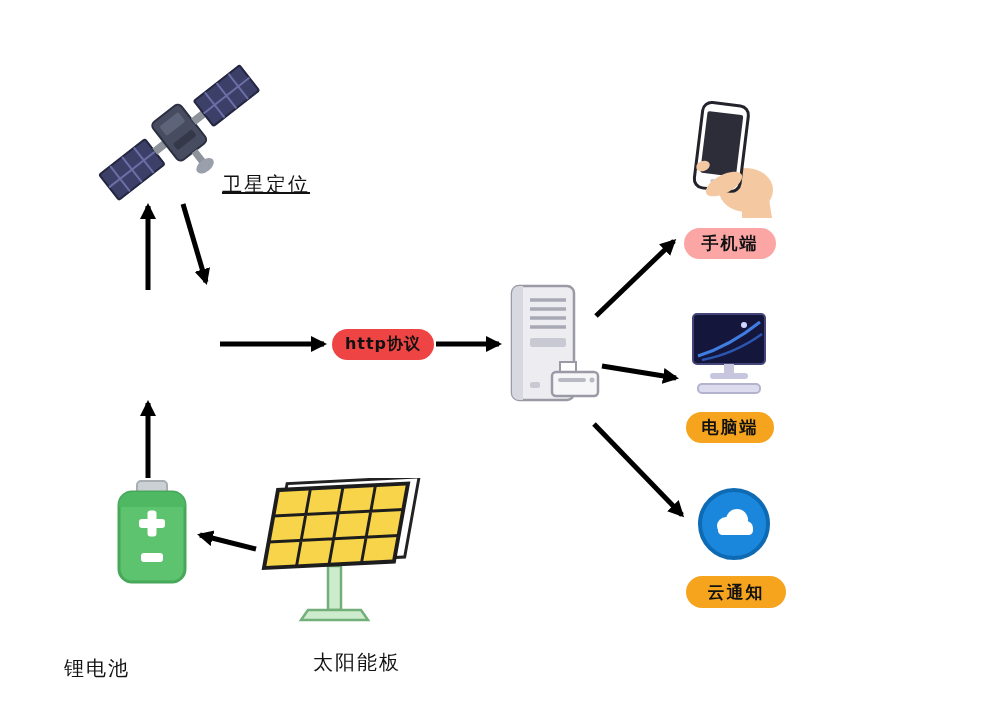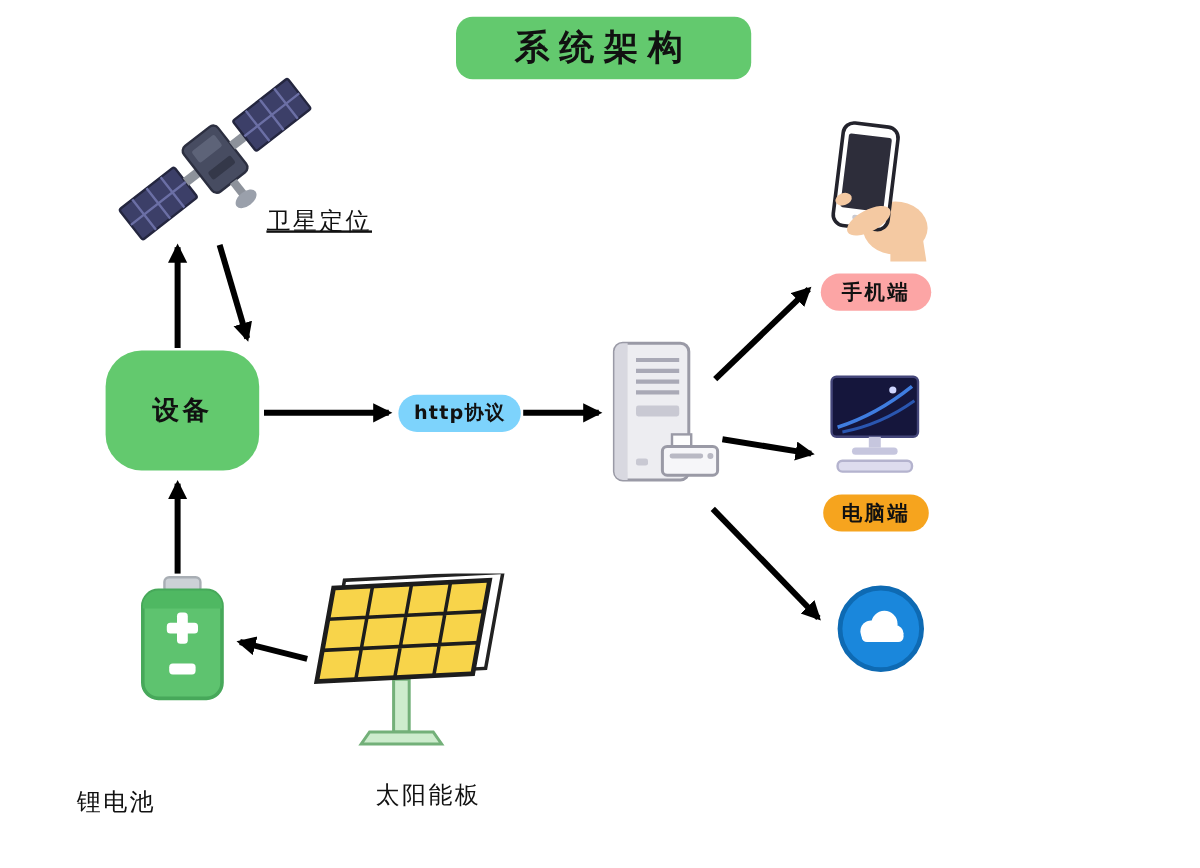--- a/index.html
+++ b/index.html
@@ -18,21 +18,21 @@
   .device-box{
     left:88px;top:292px;width:128px;height:100px;background:#63c96e;border-radius:30px;
     display:flex;align-items:center;justify-content:center;
     font-size:22px;font-weight:800;letter-spacing:3px;color:#111;
   }
   
   .pill{
     display:flex;align-items:center;justify-content:center;border-radius:16px;
     font-weight:800;color:#111;letter-spacing:2px;
   }
-  .http-pill{left:332px;top:329px;width:102px;height:31px;background:#7dd3fc;font-size:16px;letter-spacing:1px;}
+  .http-pill{left:332px;top:329px;width:102px;height:31px;background:#ef4444;font-size:16px;letter-spacing:1px;}
   .server-pill{left:506px;top:412px;width:96px;height:32px;background:#63c96e;font-size:17px;}
   .phone-pill{left:684px;top:228px;width:92px;height:31px;background:#fca5a5;font-size:17px;}
   .pc-pill{left:686px;top:412px;width:88px;height:31px;background:#f6a41e;font-size:17px;}
   .cloud-pill{left:686px;top:576px;width:100px;height:32px;background:#f6a41e;font-size:17px;}
   
   .plain-label{font-size:20px;font-weight:500;color:#111;letter-spacing:2px;}
   .satellite-label{left:222px;top:171px;text-decoration:underline;}
   .battery-label{left:64px;top:612px;margin-top:43px;}
   .solar-label{left:286px;top:649px;margin-left:27px;}
   
@@ -63,42 +63,40 @@
     <line x1="183" y1="204" x2="206" y2="282" marker-end="url(#ah)"></line>
     <line x1="220" y1="344" x2="324" y2="344" marker-end="url(#ah)"></line>
     <line x1="436" y1="344" x2="499" y2="344" marker-end="url(#ah)"></line>
     <line x1="596" y1="316" x2="674" y2="241" marker-end="url(#ah)"></line>
     <line x1="602" y1="366" x2="676" y2="378" marker-end="url(#ah)"></line>
     <line x1="594" y1="424" x2="682" y2="515" marker-end="url(#ah)"></line>
     <line x1="256" y1="549" x2="200" y2="535" marker-end="url(#ah)"></line>
     <line x1="148" y1="478" x2="148" y2="403" marker-end="url(#ah)"></line>
   </svg>
 
-  <div class="abs title-box">系统架构</div>
 
   <div class="abs icon satellite-icon-pos">
     <svg viewBox="0 0 185 155" width="185" height="155">
       <g transform="rotate(-38 92 80)">
         <rect x="2" y="64" width="58" height="32" rx="2" fill="#3c3f68" stroke="#24263f" stroke-width="2"></rect>
         <path d="M16 64 V96 M31 64 V96 M46 64 V96 M2 80 H60" stroke="#6b6fa5" stroke-width="2" fill="none"></path>
         <rect x="60" y="76" width="13" height="8" fill="#8d929b"></rect>
         <rect x="73" y="56" width="36" height="48" rx="5" fill="#474c61" stroke="#2c2f40" stroke-width="2"></rect>
         <rect x="79" y="63" width="24" height="12" rx="2" fill="#5d6378"></rect>
         <rect x="79" y="85" width="24" height="8" rx="2" fill="#343849"></rect>
         <rect x="109" y="76" width="13" height="8" fill="#8d929b"></rect>
         <rect x="122" y="64" width="58" height="32" rx="2" fill="#3c3f68" stroke="#24263f" stroke-width="2"></rect>
         <path d="M136 64 V96 M151 64 V96 M166 64 V96 M122 80 H180" stroke="#6b6fa5" stroke-width="2" fill="none"></path>
         <rect x="88" y="104" width="7" height="14" fill="#8d929b"></rect>
         <ellipse cx="91" cy="122" rx="10" ry="6" fill="#9aa0ab"></ellipse>
       </g>
     </svg>
   </div>
   <div class="abs plain-label satellite-label">卫星定位</div>
 
-  <div class="abs device-box">设备</div>
 
   <div class="abs pill http-pill">http协议</div>
 
   <div class="abs icon server-icon-pos">
     <svg viewBox="0 0 100 125" width="100" height="125">
       <rect x="8" y="4" width="62" height="114" rx="7" fill="#ededf1" stroke="#9a9aa6" stroke-width="2.5"></rect>
       <path d="M8 11 a7 7 0 0 1 7 -7 h4 v114 h-4 a7 7 0 0 1 -7 -7 z" fill="#d8d8e0"></path>
       <path d="M26 18 H62 M26 27 H62 M26 36 H62 M26 45 H62" stroke="#a9a9b6" stroke-width="3.5"></path>
       <rect x="26" y="56" width="36" height="9" rx="2" fill="#c9c9d3"></rect>
       <rect x="26" y="100" width="10" height="6" rx="2" fill="#c9c9d3"></rect>
@@ -141,20 +139,21 @@
     <svg viewBox="0 0 76 76" width="76" height="76">
       <circle cx="38" cy="38" r="34" fill="#1a87dc" stroke="#0e6ab3" stroke-width="4"></circle>
       <g fill="#ffffff">
         <circle cx="30" cy="40" r="9"></circle>
         <circle cx="41" cy="34" r="11"></circle>
         <circle cx="50" cy="42" r="7"></circle>
         <rect x="22" y="40" width="35" height="9" rx="4.5"></rect>
       </g>
     </svg>
   </div>
+  <div class="abs pill cloud-pill">云通知</div>
 
   <div class="abs icon battery-icon-pos">
     <svg viewBox="0 0 84 106" width="84" height="106">
       <rect x="27" y="2" width="30" height="13" rx="4" fill="#ccd1d6" stroke="#a8aeb4" stroke-width="2"></rect>
       <rect x="9" y="13" width="66" height="90" rx="13" fill="#5ec36f" stroke="#47a85a" stroke-width="3"></rect>
       <path d="M9 26 a13 13 0 0 1 13 -13 h40 a13 13 0 0 1 13 13 v2 H9 z" fill="#4fb862"></path>
       <g fill="#ffffff">
         <rect x="29" y="40" width="26" height="9" rx="3"></rect>
         <rect x="37.5" y="31.5" width="9" height="26" rx="3"></rect>
         <rect x="31" y="74" width="22" height="9" rx="3"></rect>

